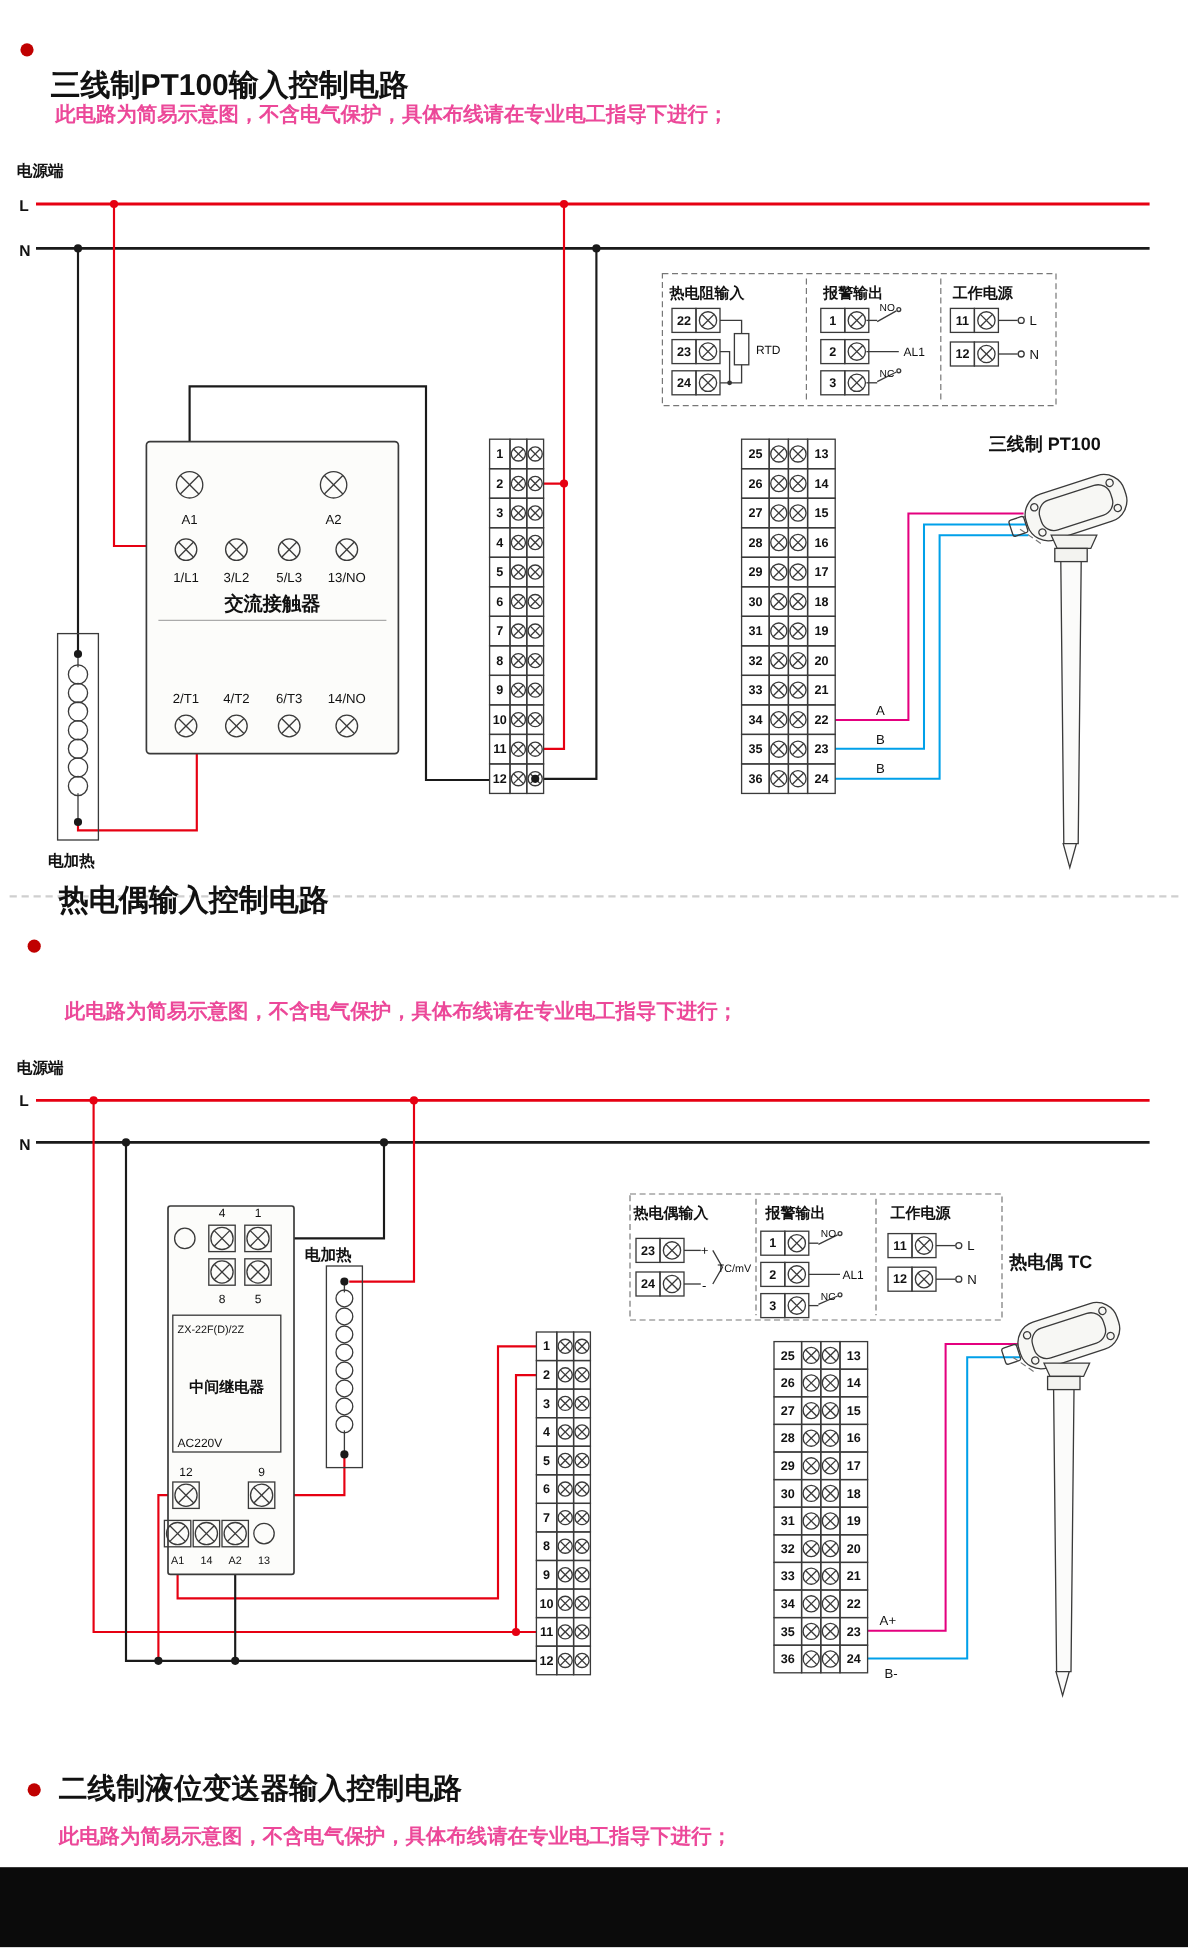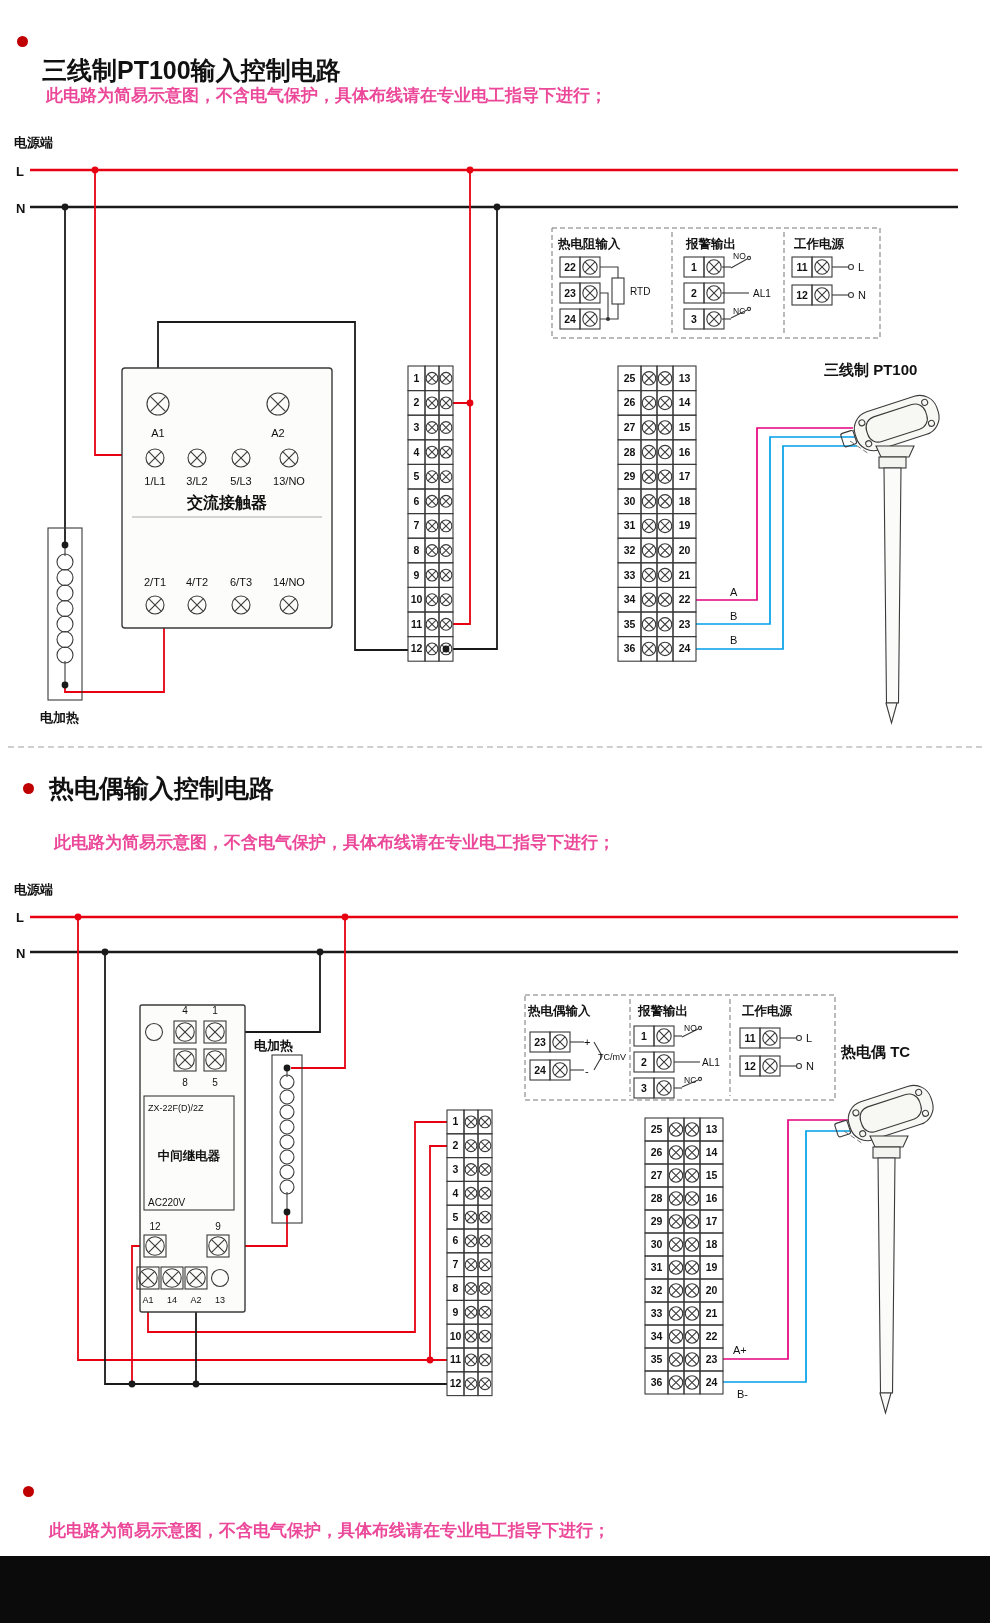--- a/index.html
+++ b/index.html
@@ -647,21 +647,21 @@
         <circle cx="497" cy="207" r="3.4" fill="#1a1a1a" stroke="none"></circle>
         <circle cx="65" cy="545" r="3.4" fill="#1a1a1a" stroke="none"></circle>
         <circle cx="65" cy="685" r="3.4" fill="#1a1a1a" stroke="none"></circle>
         <circle cx="446" cy="649" r="3.4" fill="#1a1a1a" stroke="none"></circle>
       </g>
   </svg>
 
   <div class="divider" style="top:746px;"></div>
 
   <div class="bullet" style="left:23px;top:783px;"></div>
-  <div class="title" style="left:49px;top:772px;font-family:Liberation Mono, monospace;">热电偶输入控制电路</div>
+  <div class="title" style="left:49px;top:733px;font-family:Liberation Mono, monospace;">热电偶输入控制电路</div>
   <div class="subtitle" style="left:54px;top:831px;">此电路为简易示意图，不含电气保护，具体布线请在专业电工指导下进行；</div>
 
   <svg id="svg-d2" style="top:875px;" width="990" height="585" viewBox="0 875 990 585">
 
     <text x="14" y="894" class="t13">电源端</text>
     <text x="16" y="922" class="t13">L</text>
     <text x="16" y="958" class="t13">N</text>
     <line class="wred rail" x1="30" y1="917" x2="958" y2="917"></line>
     <line class="wblk rail" x1="30" y1="952" x2="958" y2="952"></line>
 
@@ -1267,16 +1267,17 @@
         <circle cx="105" cy="952" r="3.4" fill="#1a1a1a" stroke="none"></circle>
         <circle cx="320" cy="952" r="3.4" fill="#1a1a1a" stroke="none"></circle>
         <circle cx="132" cy="1384" r="3.4" fill="#1a1a1a" stroke="none"></circle>
         <circle cx="196" cy="1384" r="3.4" fill="#1a1a1a" stroke="none"></circle>
         <circle cx="287" cy="1068" r="3.4" fill="#1a1a1a" stroke="none"></circle>
         <circle cx="287" cy="1212" r="3.4" fill="#1a1a1a" stroke="none"></circle>
       </g>
   </svg>
 
   <div class="bullet" style="left:23px;top:1486px;"></div>
+  <div class="title" style="left:49px;top:1474px;font-size:24px;">二线制液位变送器输入控制电路</div>
   <div class="subtitle" style="left:49px;top:1519px;">此电路为简易示意图，不含电气保护，具体布线请在专业电工指导下进行；</div>
 
   <div class="footerbar" style="top:1556px;height:67px;"></div>
 </div>
 
 </body></html>

